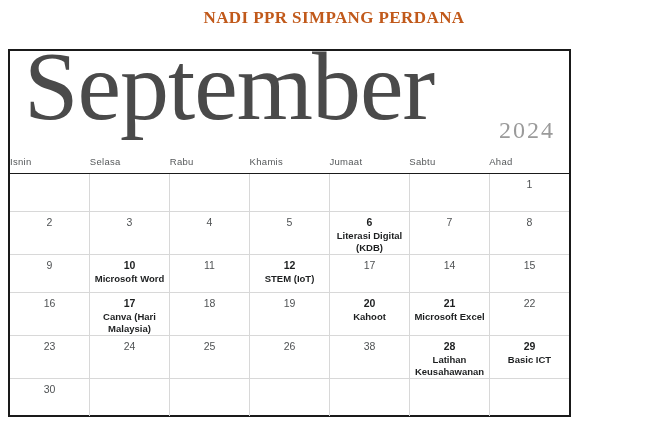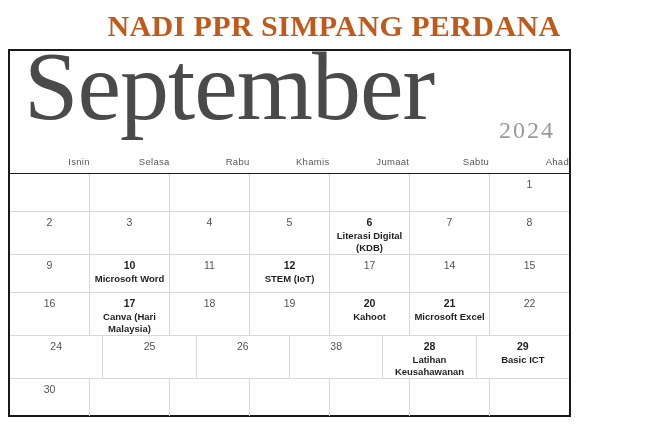--- a/index.html
+++ b/index.html
@@ -19,21 +19,21 @@
     width: 668px;
     height: 425px;
     box-sizing: border-box;
   }
 
   .org-title {
     text-align: center;
     color: #c1591a;
     font-family: "Liberation Serif", serif;
     font-weight: bold;
-    font-size: 30px;
+    font-size: 17px;
     letter-spacing: 0.4px;
     padding-top: 9px;
     line-height: 1.1;
     white-space: nowrap;
   }
 
   .calendar-frame {
     position: absolute;
     left: 8px;
     top: 49px;
@@ -72,21 +72,21 @@
     letter-spacing: 2px;
   }
 
   .weekday-row {
     display: flex;
     border-bottom: 1px solid #1a1a1a;
     height: 22px;
   }
   .weekday-row .cell {
     flex: 1 1 0;
-    text-align: right;
+    text-align: left;
     font-size: 9.5px;
     color: #55585a;
     letter-spacing: 0.3px;
     line-height: 22px;
     box-sizing: border-box;
   }
 
   .grid {
     display: flex;
     flex-direction: column;
@@ -263,20 +263,23 @@
           <span class="day-num">21</span>
           <span class="event">Microsoft Excel</span>
         </div>
         <div class="day">
             <span class="day-num">22</span>
           </div>
       </div>
 
       <div class="week">
         <div class="day">
+            <span class="day-num">23</span>
+          </div>
+        <div class="day">
             <span class="day-num">24</span>
           </div>
         <div class="day">
             <span class="day-num">25</span>
           </div>
         <div class="day">
             <span class="day-num">26</span>
           </div>
         <div class="day">
             <span class="day-num">38</span>

